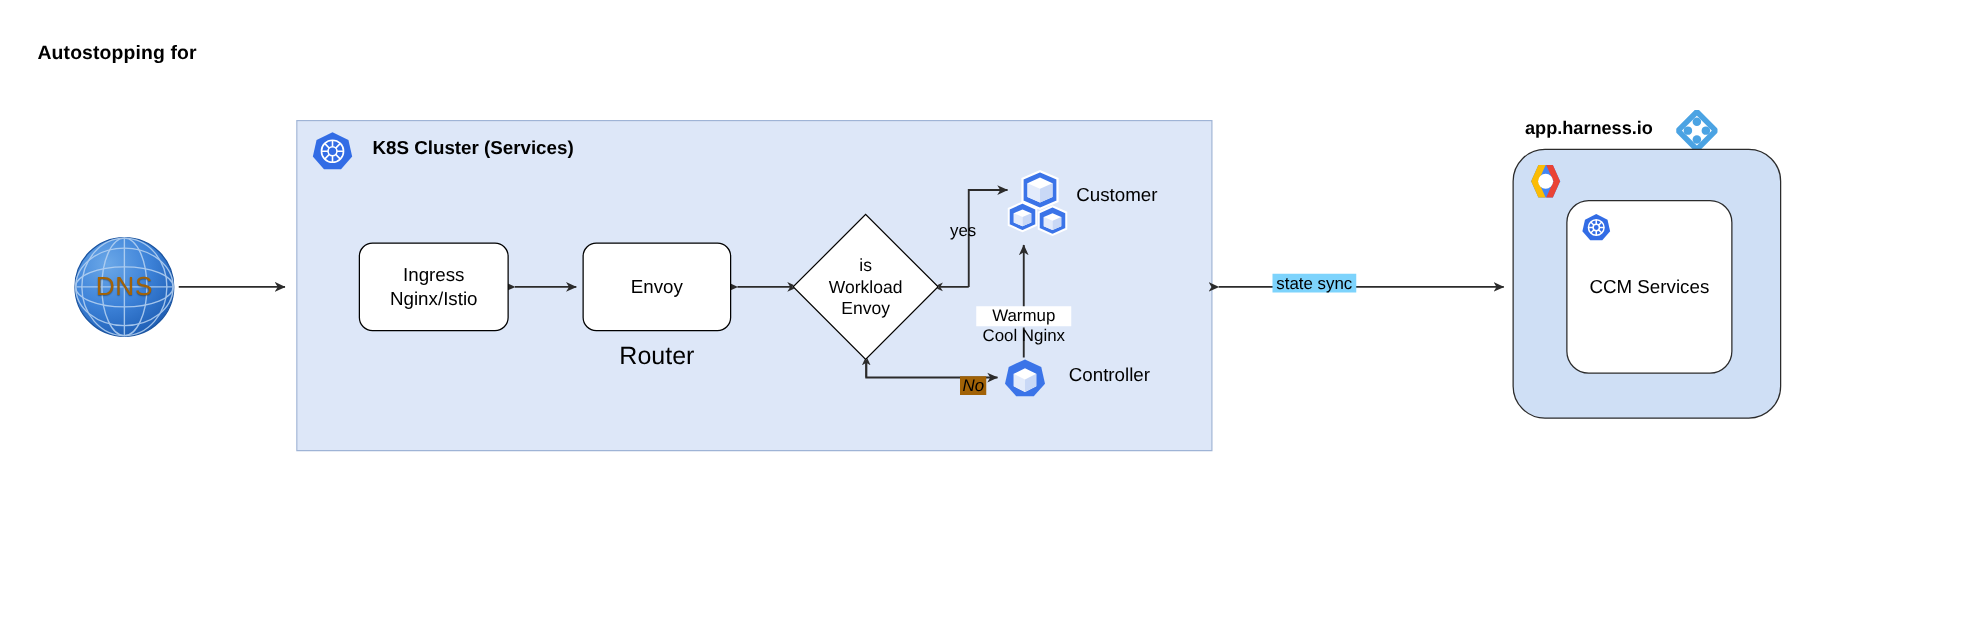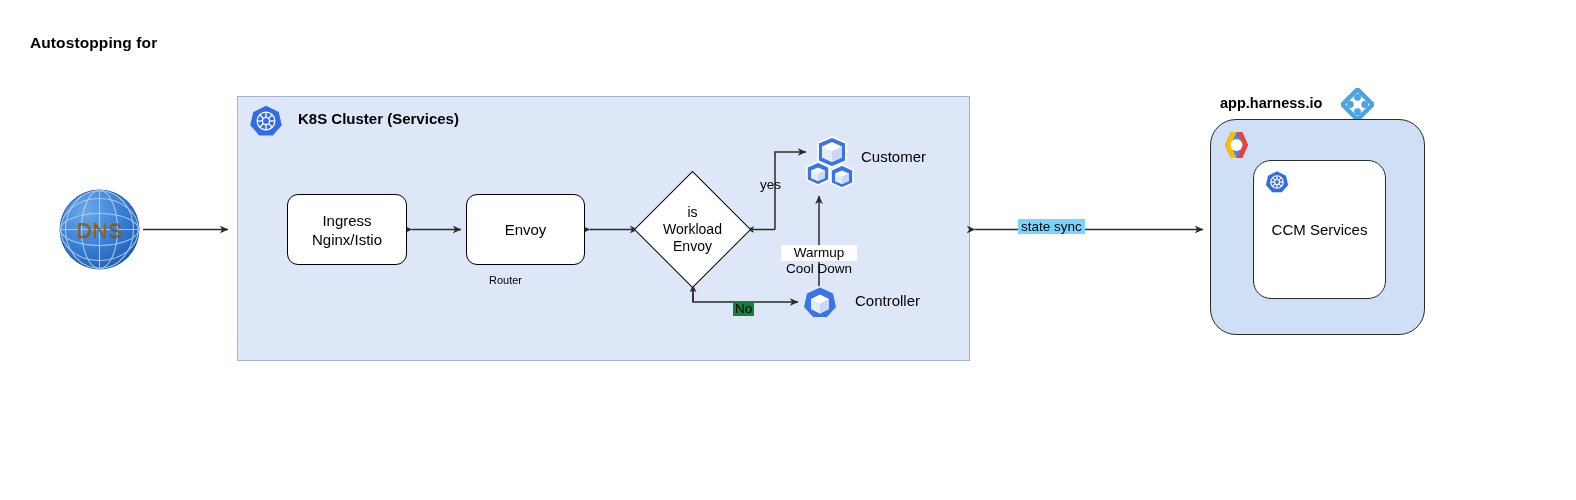--- a/index.html
+++ b/index.html
@@ -28,39 +28,39 @@
      display:flex;align-items:center;justify-content:center;
      font-size:21px;color:#a16207;letter-spacing:.5px;
      text-shadow:0 1px 1px rgba(0,0,0,.35);}
 
   
   .nodebox{background:#ffffff;border:1.6px solid #000;border-radius:11px;
      display:flex;align-items:center;justify-content:center;text-align:center;
      font-size:15px;line-height:19px;box-sizing:border-box;}
   #ingress{left:287px;top:194px;width:120px;height:71px;}
   #envoy{left:466px;top:194px;width:119px;height:71px;}
-  #router-label{left:446px;top:274px;width:119px;text-align:center;font-size:11px;}
+  #router-label{left:466px;top:274px;width:119px;text-align:center;font-size:20px;}
 
   
   #diamond-wrap{left:641px;top:178px;width:103px;height:103px;}
   #diamond{position:absolute;left:10px;top:10px;width:83px;height:83px;
      background:#ffffff;border:1.6px solid #000;transform:rotate(45deg);
      box-sizing:border-box;}
   #diamond-text{position:absolute;left:0;top:0;width:103px;height:103px;
      display:flex;flex-direction:column;align-items:center;justify-content:center;
      font-size:14px;line-height:17px;text-align:center;}
 
   
   #services-icon{left:790px;top:131px;width:78px;height:70px;}
   #services-label{left:861px;top:148px;font-size:15px;}
   #controller-icon{left:802px;top:286px;width:36px;height:33px;}
   #controller-label{left:855px;top:292px;font-size:15px;}
 
   #yes-label{left:760px;top:177px;font-size:13.5px;text-align:center;}
-  #no-label{left:733px;top:301px;font-size:13.5px;background:#15803d;padding:0 2px;}
+  #no-label{left:768px;top:301px;font-size:13.5px;background:#a16207;padding:0 2px;font-style:italic;}
 
   #warmup-label{left:781px;top:220px;width:76px;text-align:center;font-size:13.5px;
      line-height:16px;margin-top:25px;}
   #warmup-label .w1{display:block;background:#ffffff;}
   #warmup-label .w2{display:block;}
 
   
   #statesync-label{left:1018px;top:219px;font-size:13.5px;background:#7dd3fc;padding:0 3px;}
 
   
@@ -206,21 +206,21 @@
     <polygon points="18,8.5 27,13 27,23 18,27.5 9,23 9,13" fill="#ffffff"></polygon>
     <polygon points="9,13 18,17.5 18,27.5 9,23" fill="#e3ebfb"></polygon>
     <polygon points="18,17.5 27,13 27,23 18,27.5" fill="#c9d8f6"></polygon>
   </svg>
   <div class="abs" id="controller-label">Controller</div>
 
   <div class="abs" id="yes-label">yes</div>
   <div class="abs" id="no-label">No</div>
   <div class="abs" id="warmup-label">
     <span class="w1">Warmup</span>
-    <span class="w2">Cool Down</span>
+    <span class="w2">Cool Nginx</span>
   </div>
   <div class="abs" id="statesync-label">state sync</div>
 
   <div class="abs" id="harness-label">app.harness.io</div>
   <svg class="abs" id="harness-logo" viewBox="0 0 34 34">
     <path d="M17,1.5 L32.5,17 L17,32.5 L1.5,17 Z" fill="none" stroke="#4ba3e3" stroke-width="4.6" stroke-linejoin="round"></path>
     <circle cx="17" cy="9.6" r="3.5" fill="#4ba3e3"></circle>
     <circle cx="17" cy="24.4" r="3.5" fill="#4ba3e3"></circle>
     <circle cx="9.6" cy="17" r="3.5" fill="#4ba3e3"></circle>
     <circle cx="24.4" cy="17" r="3.5" fill="#4ba3e3"></circle>

